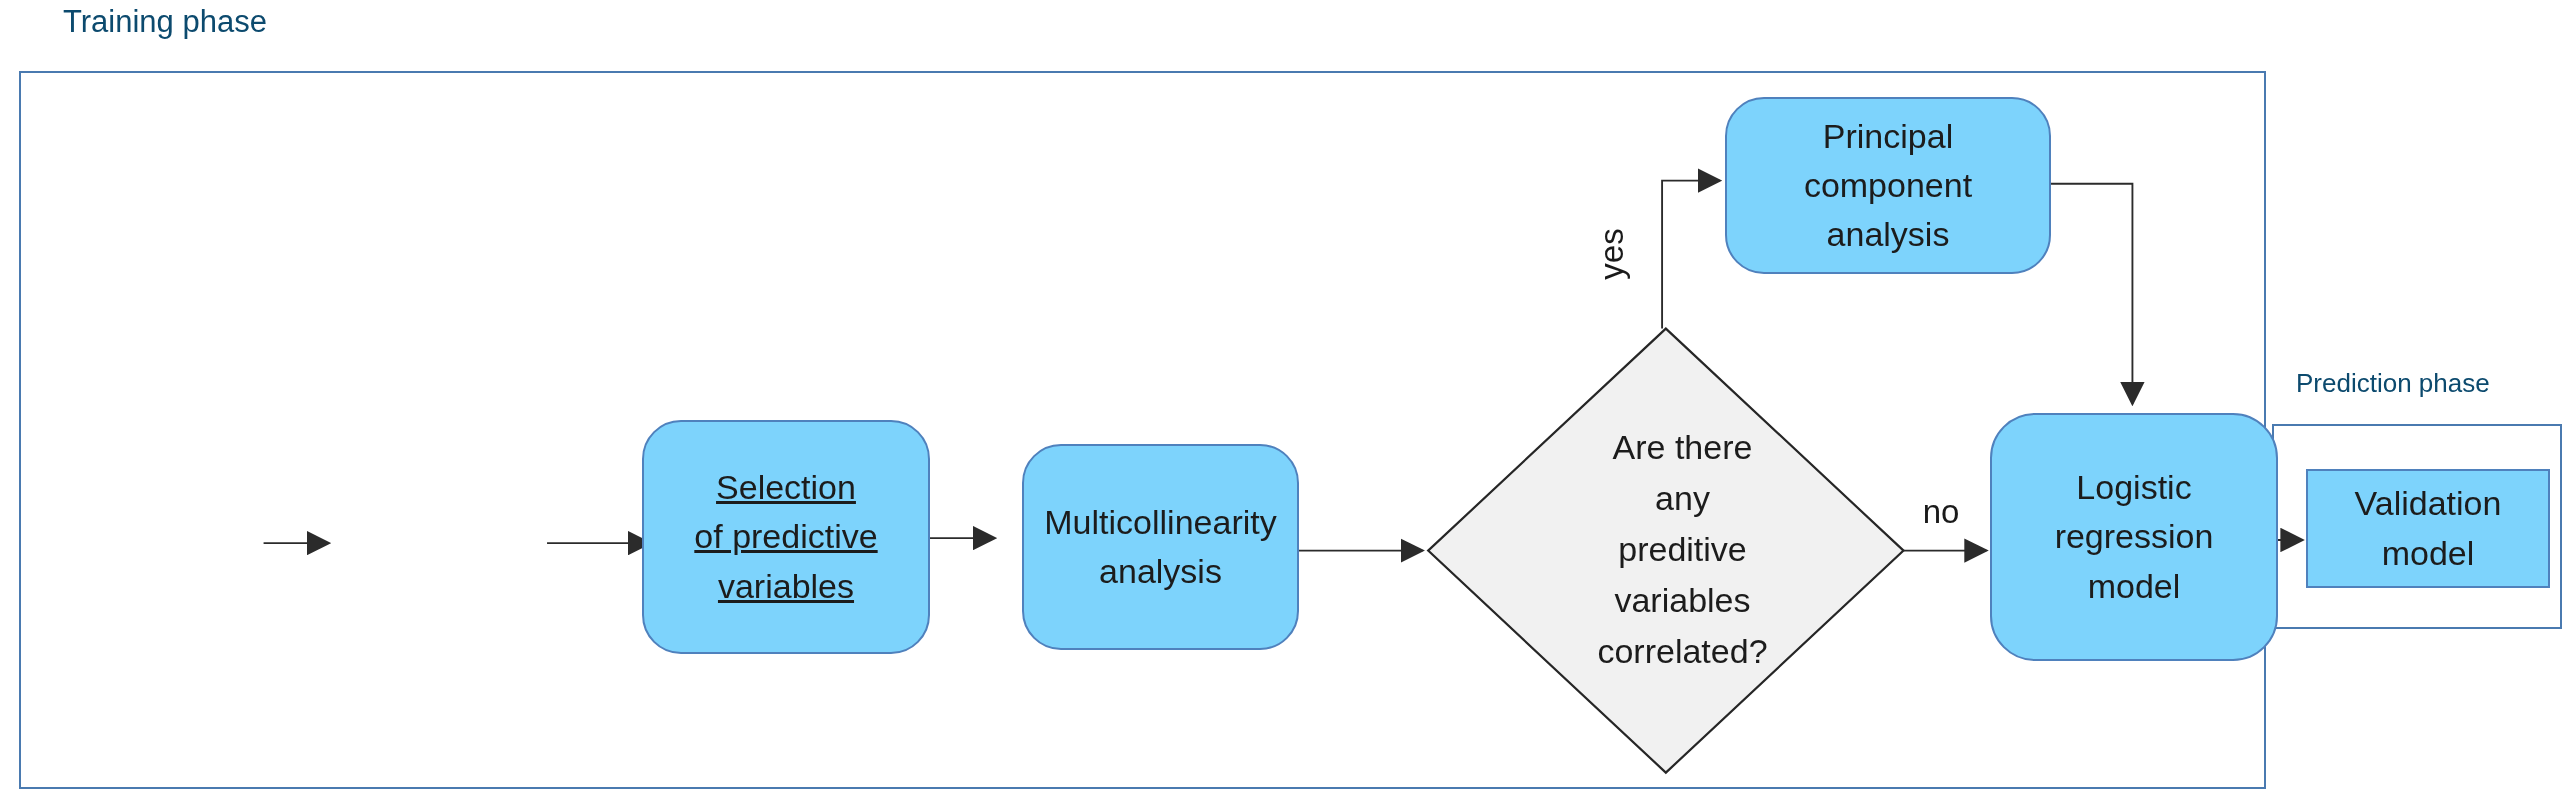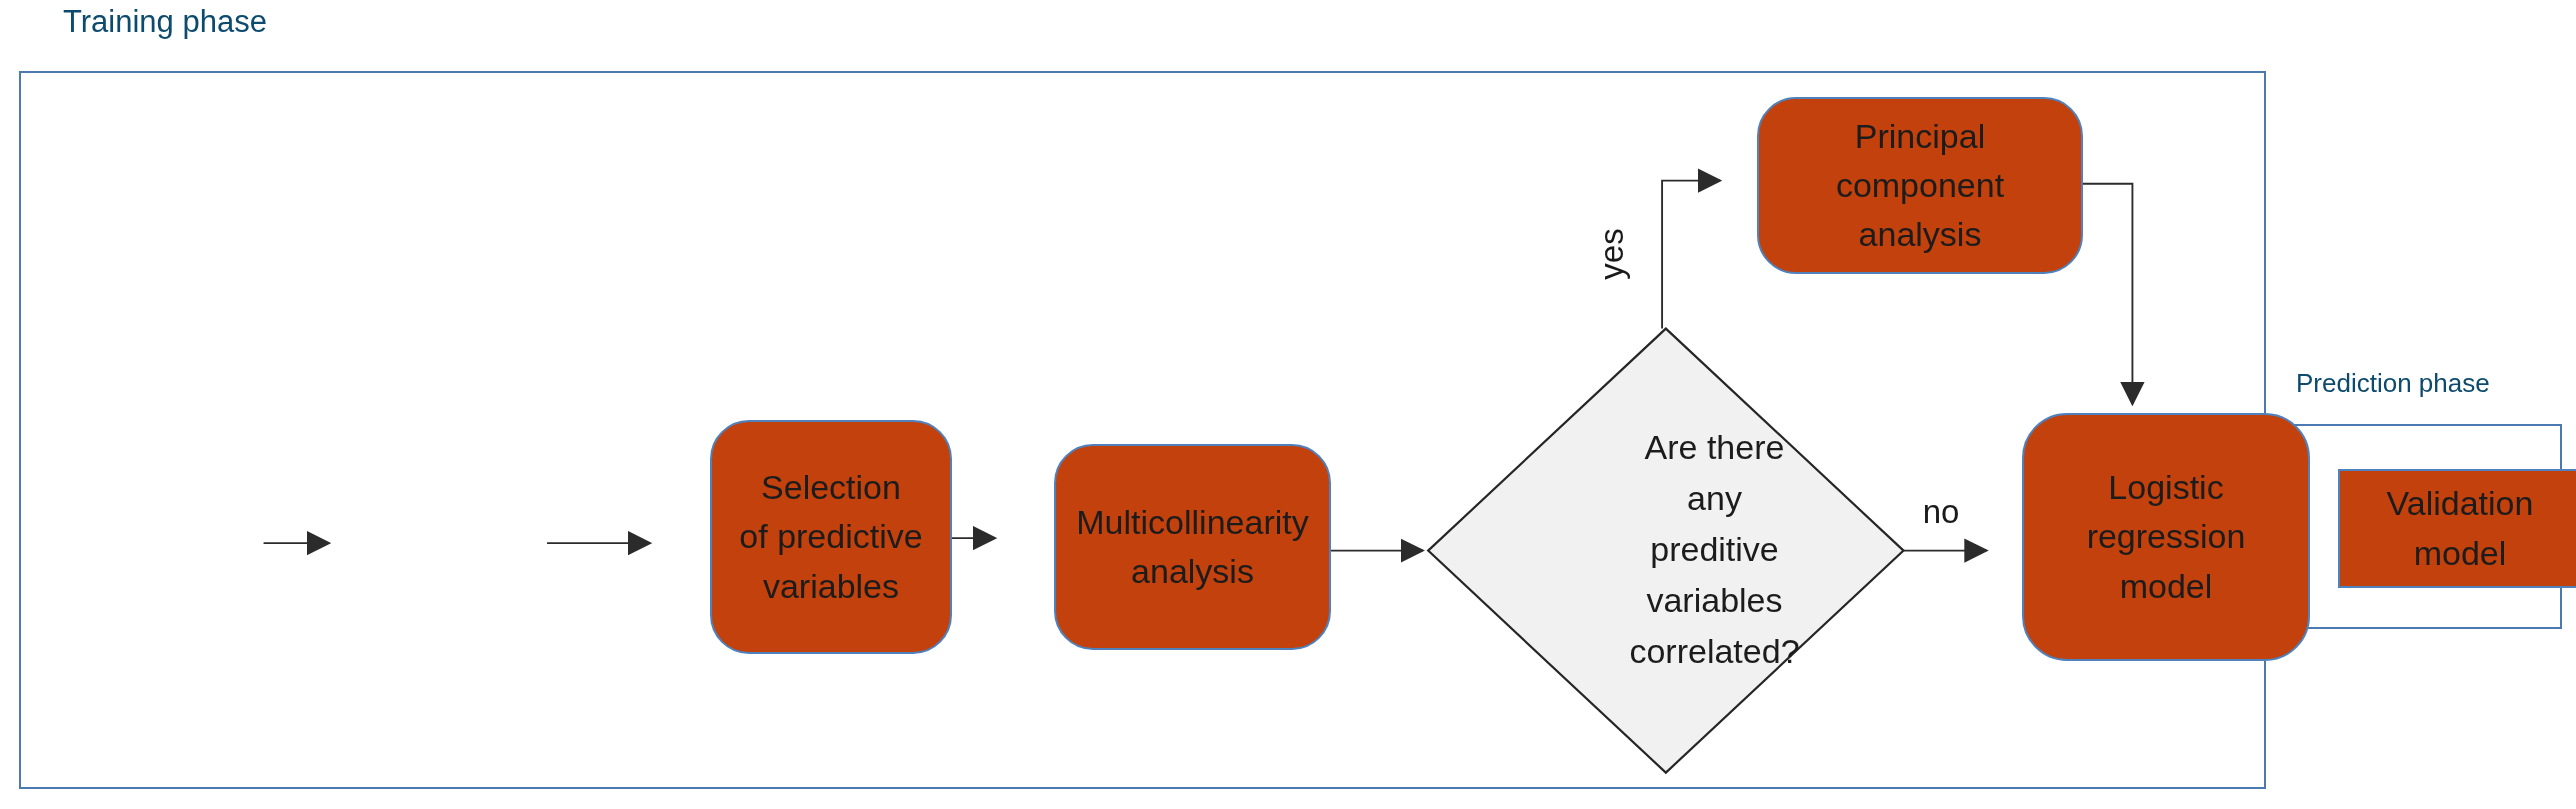--- a/index.html
+++ b/index.html
@@ -21,27 +21,26 @@
   }
   .frame{
     position:absolute;
     border:2.5px solid #4a7ab0;
     background:transparent;
     box-sizing:border-box;
   }
   .node{
     position:absolute;
     box-sizing:border-box;
-    background:#c2410c;
+    background:#7dd3fc;
     border:2.5px solid #4f81bd;
     display:flex;
     align-items:center;
     justify-content:center;
     text-align:center;
-    margin-left:32px;
   }
   .node-label{
     font-size:34px;
     line-height:1.45;
     white-space:pre-wrap;
     color:#1c1c1c;
   }
   .rounded-sm{border-radius:28px;}
   .rounded-md{border-radius:39px;}
   .rounded-lg{border-radius:45px;}
@@ -55,21 +54,21 @@
     stroke-width:3;
     fill:none;
   }
   #connector-layer polygon.diamond{
     fill:#f1f1f1;
     stroke:#262626;
     stroke-width:3.5;
   }
   .decision-label{
     position:absolute;
-    left:1564px;top:421px;
+    left:1532px;top:421px;
     width:301px;height:257px;
     display:flex;align-items:center;justify-content:center;
     text-align:center;
     font-size:34px;
     line-height:1.5;
     white-space:pre-wrap;
   }
   .branch-label{
     position:absolute;
     font-size:33px;
@@ -109,21 +108,21 @@
   </svg>
 
   <div class="phase-label" style="left:47px;top:5px;">Training phase</div>
   <div class="phase-label" style="left:2280px;top:369px;font-size:26px;">Prediction phase</div>
 
   <div class="frame" style="left:19px;top:71px;width:2247px;height:718px;"></div>
   <div class="frame" style="left:2272px;top:424px;width:290px;height:205px;"></div>
 
 
 
-  <div class="node rounded-md" style="left:678px;top:420px;width:242px;height:234px;">
+  <div class="node rounded-md" style="left:642px;top:420px;width:288px;height:234px;text-decoration:underline;">
     <span class="node-label">Selection
 of predictive
 variables</span>
   </div>
 
   <div class="node rounded-md" style="left:1022px;top:444px;width:277px;height:206px;align-items:center;">
     <span class="node-label">Multicollinearity
 analysis</span>
   </div>
 

